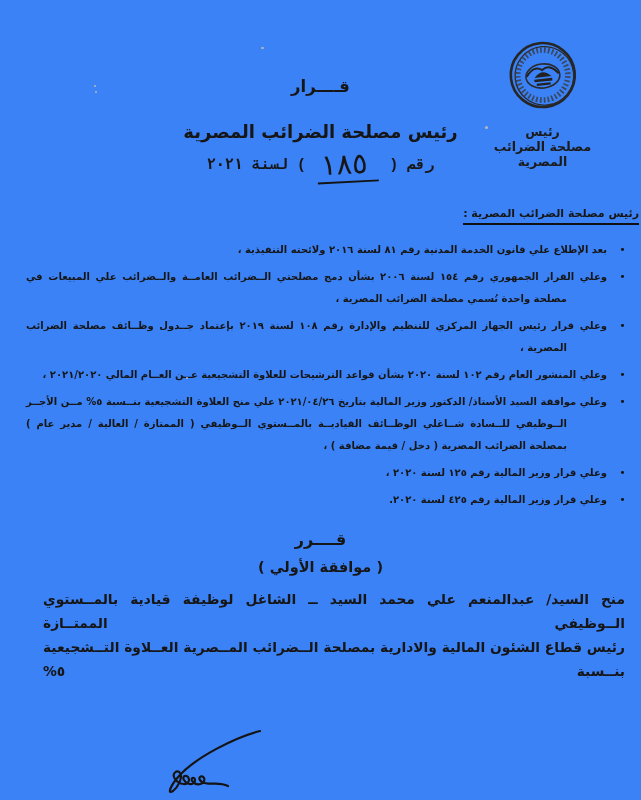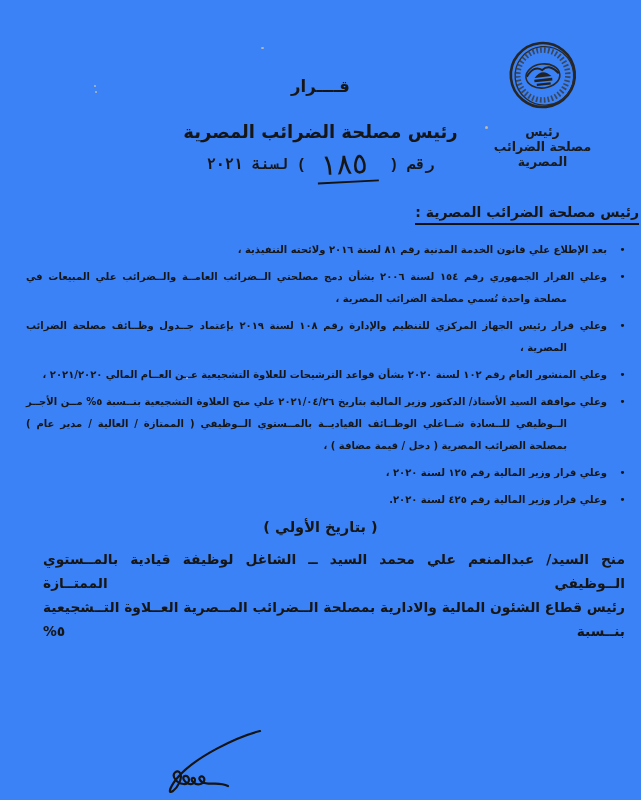--- a/index.html
+++ b/index.html
@@ -50,21 +50,21 @@
     border-bottom: 2px solid #141414;
     transform: rotate(-3deg);
     vertical-align: middle;
     line-height: 32px;
   }
 
   
   .preamble-heading { margin: 13px 2px 0 0; text-align: right; }
   .preamble-heading span {
     display: inline-block;
-    font-size: 14px;
+    font-size: 11px;
     font-weight: bold;
     border-bottom: 2.5px solid #111;
     padding-bottom: 3px;
   }
   .bullets {
     margin-top: 14px;
     padding: 0 14px 0 26px;
     display: flex;
     flex-direction: column;
     gap: 5px;
@@ -165,21 +165,22 @@
     <div class="bullet">
       <span class="marker">•</span>
       <div class="btext">وعلي قرار وزير المالية رقم ١٢٥ لسنة ٢٠٢٠ ،</div>
     </div>
     <div class="bullet">
       <span class="marker">•</span>
       <div class="btext">وعلي قرار وزير المالية رقم ٤٢٥ لسنة ٢٠٢٠.</div>
     </div>
   </div>
 
-  <div class="article-heading">( بتاريخ الأولي )</div>
+  <div class="decision-word">قــــرر</div>
+  <div class="article-heading">( موافقة الأولي )</div>
 
   <div class="decision-body">
     <div class="jline">منح السيد/ عبدالمنعم علي محمد السيد ــ الشاغل لوظيفة قيادية بالمــستوي الــوظيفي الممتــازة</div>
     <div class="jline">رئيس قطاع الشئون المالية والادارية بمصلحة الــضرائب المــصرية العــلاوة التــشجيعية بنــسبة ٥%</div>
 
   </div>
 
   <div class="signature">
     <svg width="145" height="70" viewBox="0 0 145 70" aria-hidden="true">
       <path d="M122 3 C98 9 58 29 41 48 C32 58 29 67 35 63 C40 59 45 50 42 45 C40 41 33 45 37 51 C41 57 51 58 51 52 C51 46 43 47 46 52 C49 57 57 58 57 52 C57 48 51 50 55 54 C60 59 68 55 66 50 C64 46 58 50 64 54 C71 58 80 53 90 58" fill="none" stroke="#141414" stroke-width="2.2" stroke-linecap="round" stroke-linejoin="round"></path>

